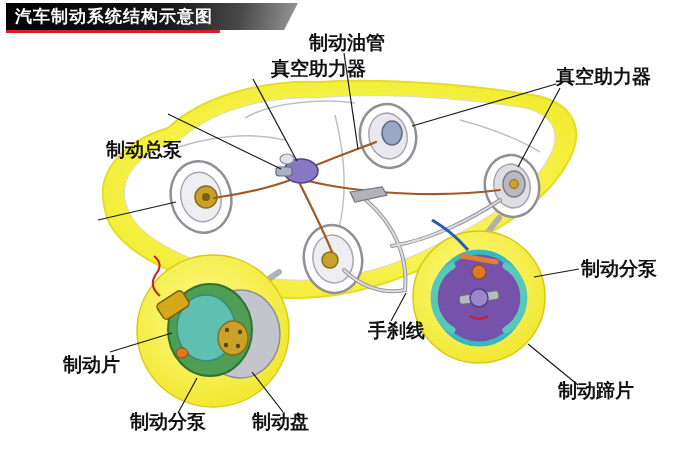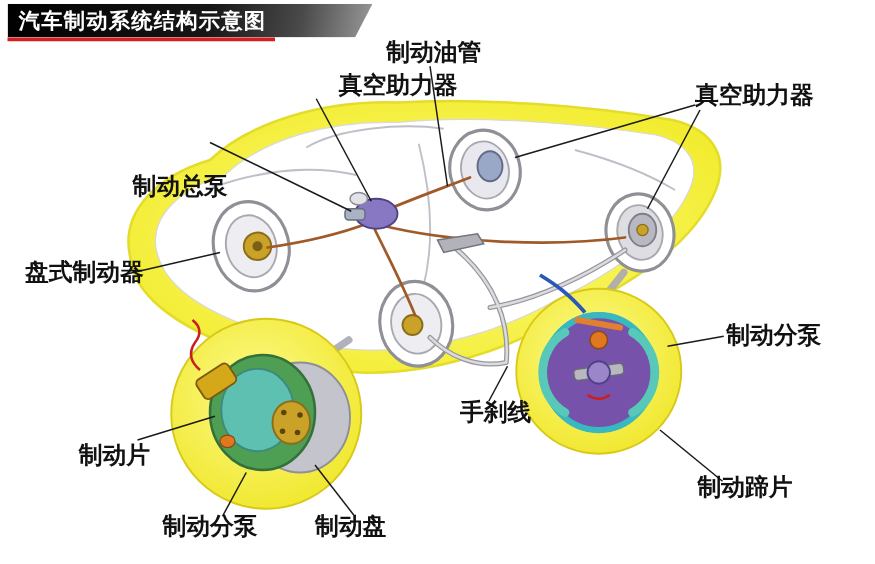--- a/index.html
+++ b/index.html
@@ -181,21 +181,20 @@
 
   <div class="banner">
     <span>汽车制动系统结构示意图</span>
   </div>
   <div class="banner-accent"></div>
 
   <div class="lbl lbl-brake-oil-pipe">制动油管</div>
   <div class="lbl lbl-vacuum-booster">真空助力器</div>
   <div class="lbl lbl-master-cylinder">制动总泵</div>
   <div class="lbl lbl-drum-brake">真空助力器</div>
-  <div class="lbl lbl-disc-brake">盘式制动器</div>
   <div class="lbl lbl-wheel-cyl-right">制动分泵</div>
   <div class="lbl lbl-handbrake">手刹线</div>
   <div class="lbl lbl-brake-pad">制动片</div>
   <div class="lbl lbl-wheel-cyl-left">制动分泵</div>
   <div class="lbl lbl-brake-disc">制动盘</div>
   <div class="lbl lbl-brake-shoe">制动蹄片</div>
 
 </div>
 
 </body></html>

